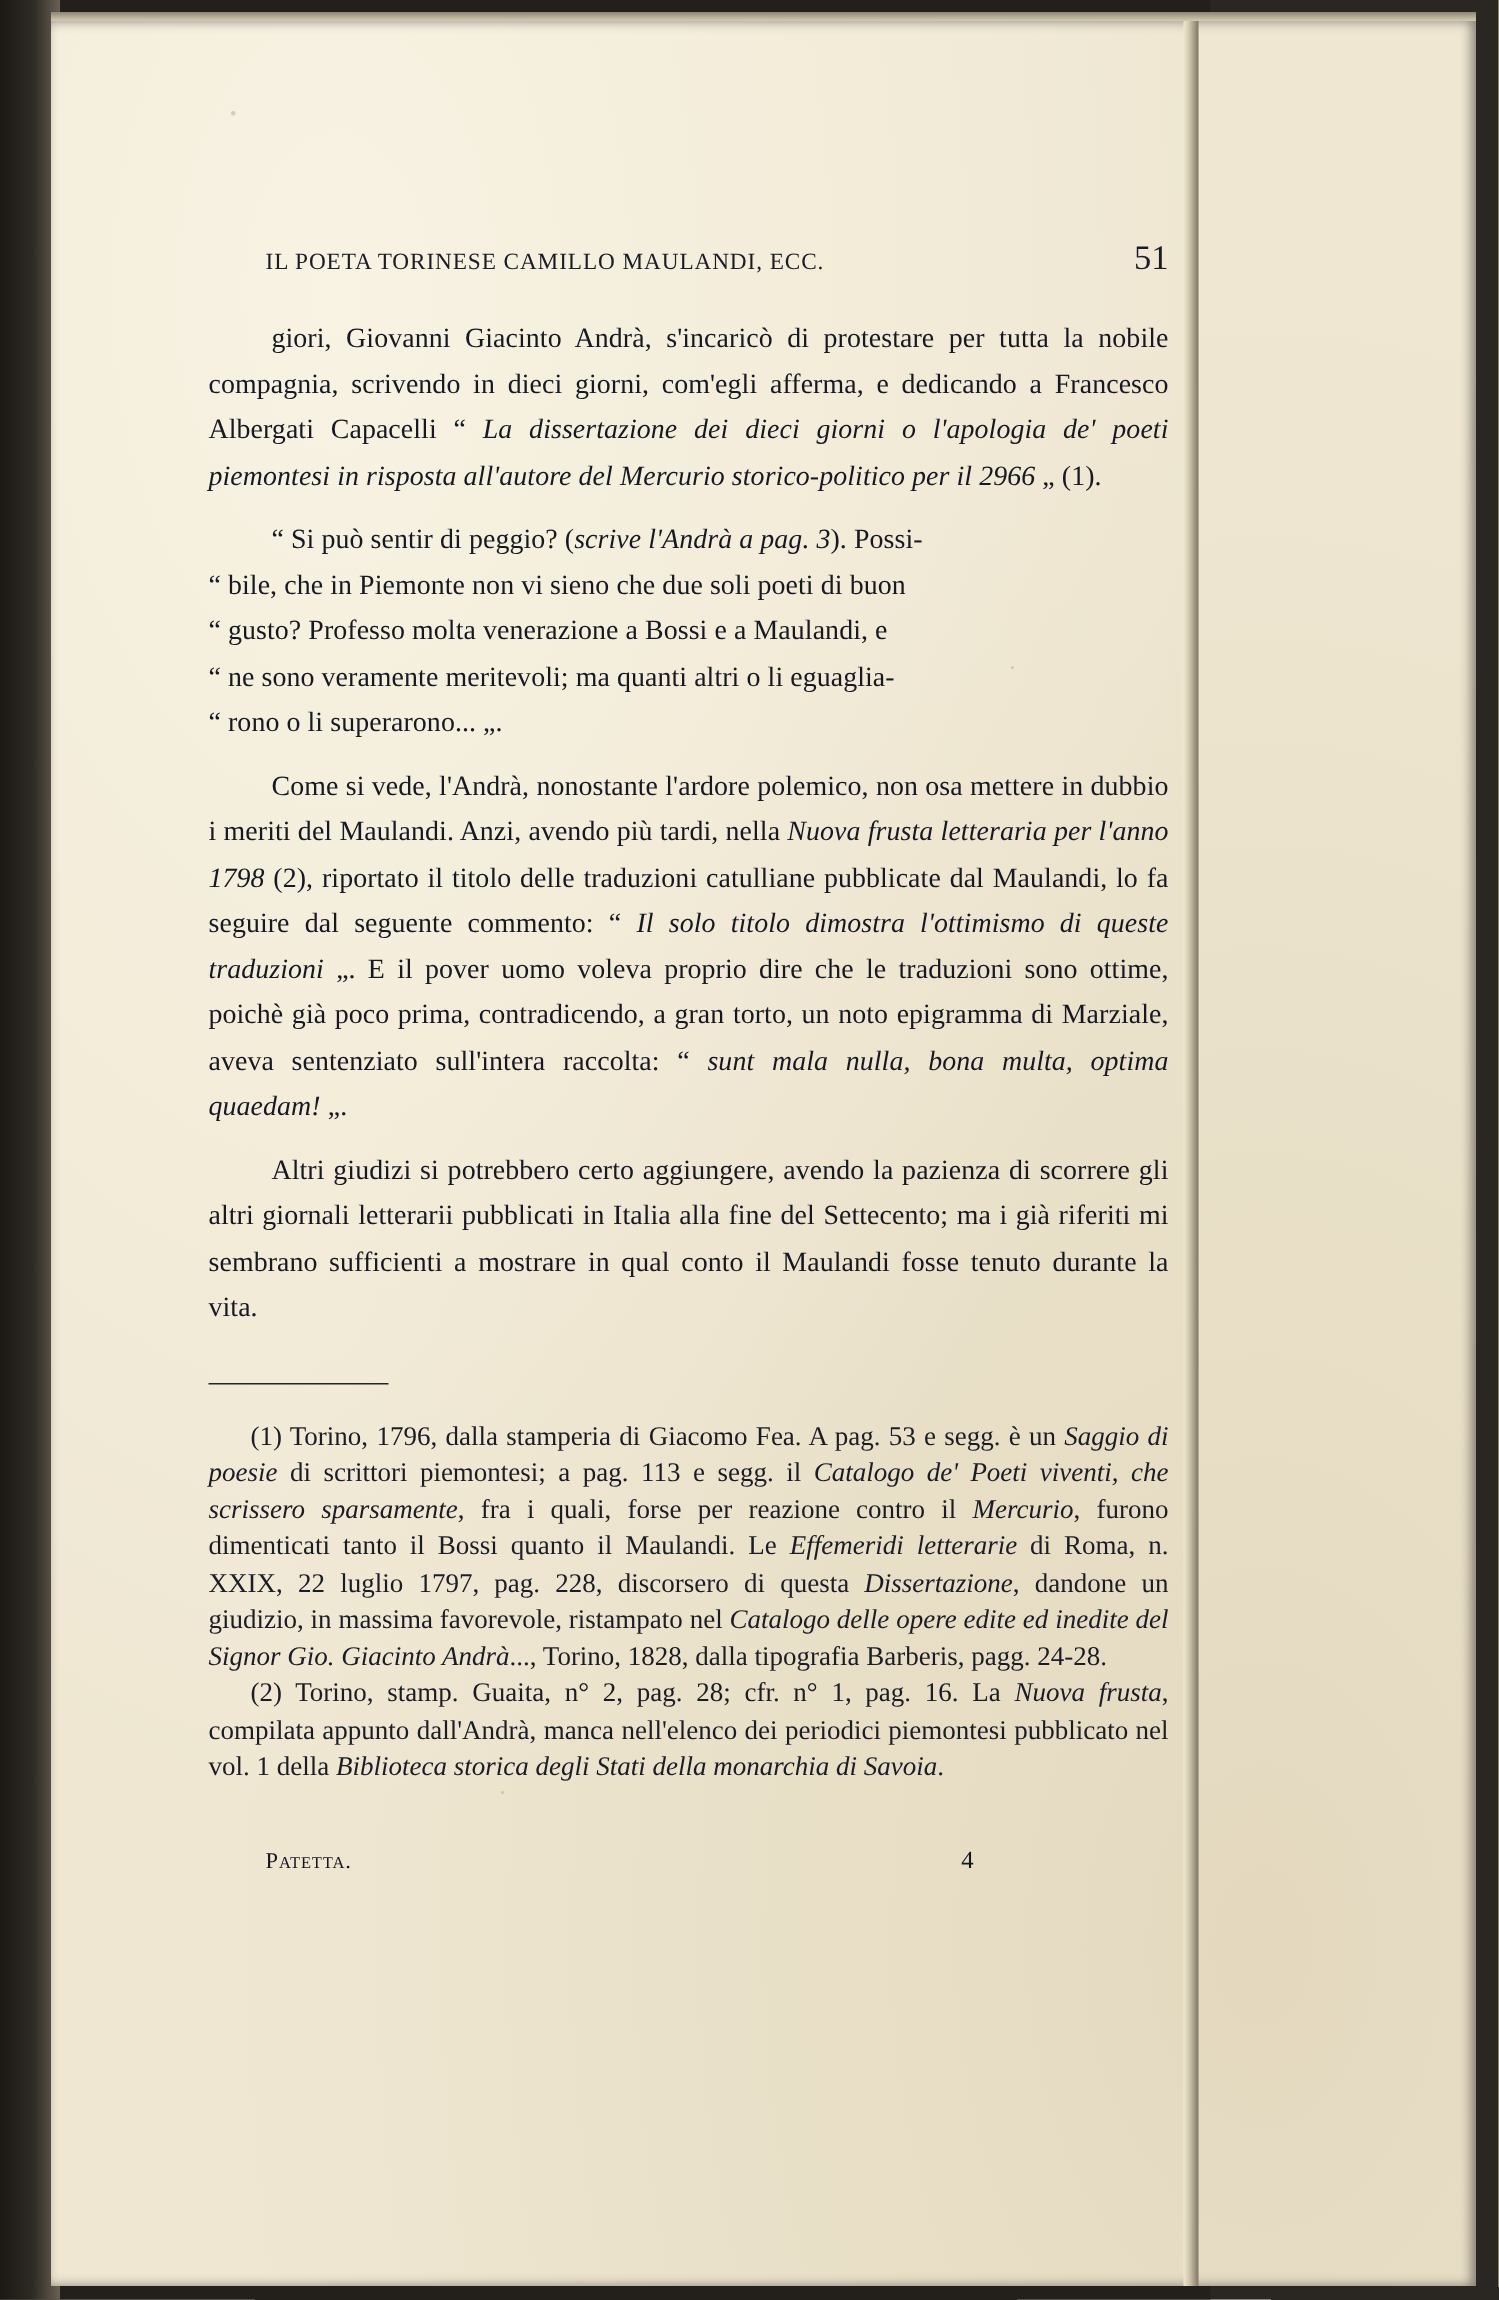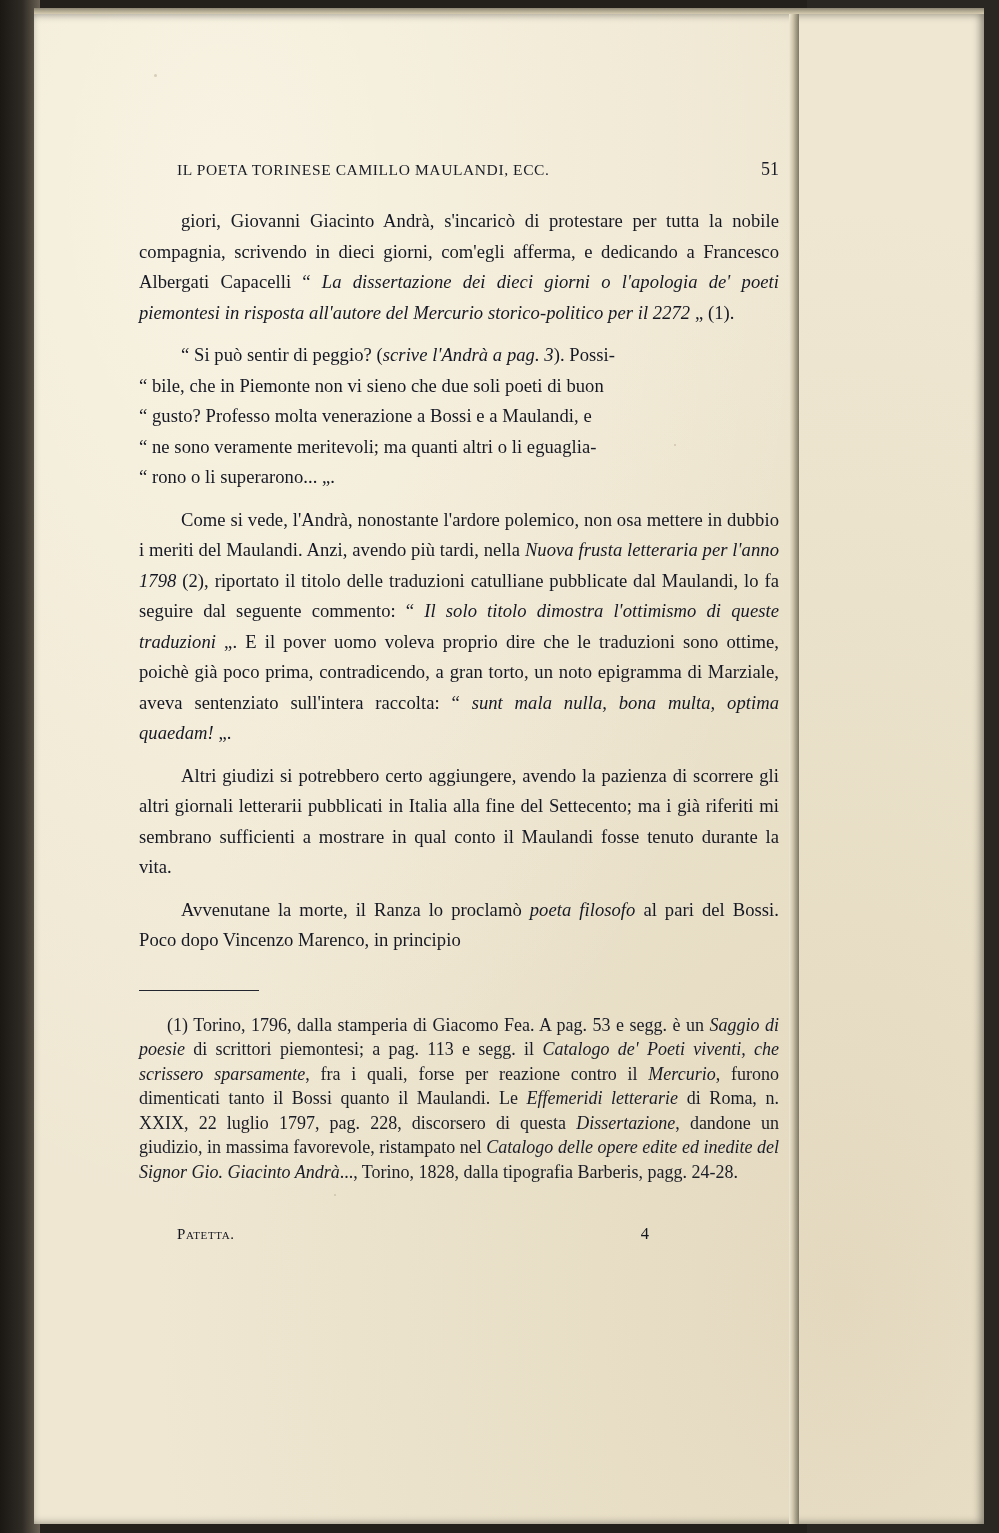--- a/index.html
+++ b/index.html
@@ -65,21 +65,21 @@
     margin-bottom: 26px;
   }
   .runhead-title {
     font-variant: small-caps;
     font-size: 15.5px;
     letter-spacing: 0.6px;
     color: #1a1c26;
     margin-left: 38px;
   }
   .runhead-page {
-    font-size: 18px;
+    font-size: 23px;
     color: #1a1c26;
   }
   
   .body-text p {
     margin: 0;
     font-size: 18.6px;
     line-height: 30.5px;
     text-align: justify;
     text-indent: 42px;
     color: #161823;
@@ -143,21 +143,21 @@
         <div class="runhead-title">IL POETA TORINESE CAMILLO MAULANDI, ECC.</div>
         <div class="runhead-page">51</div>
       </div>
 
       <div class="body-text">
         <p>
           giori, Giovanni Giacinto Andrà, s'incaricò di protestare per tutta
           la nobile compagnia, scrivendo in dieci giorni, com'egli afferma,
           e dedicando a Francesco Albergati Capacelli “ <i>La dissertazione
           dei dieci giorni o l'apologia de' poeti piemontesi in risposta all'autore
-          del Mercurio storico-politico per il 2272</i> „ (1).
+          del Mercurio storico-politico per il 2966</i> „ (1).
         </p>
         <p>
           “ Si può sentir di peggio? (<i>scrive l'Andrà a pag. 3</i>). Possi-<br>
           “ bile, che in Piemonte non vi sieno che due soli poeti di buon<br>
           “ gusto? Professo molta venerazione a Bossi e a Maulandi, e<br>
           “ ne sono veramente meritevoli; ma quanti altri o li eguaglia-<br>
           “ rono o li superarono... „.
         </p>
         <p>
           Come si vede, l'Andrà, nonostante l'ardore polemico, non
@@ -170,39 +170,41 @@
           a gran torto, un noto epigramma di Marziale, aveva
           sentenziato sull'intera raccolta: “ <i>sunt mala nulla, bona multa,
           optima quaedam!</i> „.
         </p>
         <p>
           Altri giudizi si potrebbero certo aggiungere, avendo la pazienza
           di scorrere gli altri giornali letterarii pubblicati in Italia
           alla fine del Settecento; ma i già riferiti mi sembrano sufficienti
           a mostrare in qual conto il Maulandi fosse tenuto durante la vita.
         </p>
-        <p>
-          Avvenutane la morte, il Ranza lo proclamò <i>poeta filosofo</i>
-          al pari del Bossi. Poco dopo Vincenzo Marenco, in principio
-        </p>
       </div>
 
       <div class="fn-rule"></div>
 
       <div class="footnotes">
         <p>
           (1) Torino, 1796, dalla stamperia di Giacomo Fea. A pag. 53 e segg.
           è un <i>Saggio di poesie</i> di scrittori piemontesi; a pag. 113 e segg. il <i>Catalogo
           de' Poeti viventi, che scrissero sparsamente</i>, fra i quali, forse per reazione
           contro il <i>Mercurio</i>, furono dimenticati tanto il Bossi quanto il Maulandi.
           Le <i>Effemeridi letterarie</i> di Roma, n. XXIX, 22 luglio 1797, pag. 228, discorsero
           di questa <i>Dissertazione</i>, dandone un giudizio, in massima favorevole,
           ristampato nel <i>Catalogo delle opere edite ed inedite del Signor Gio. Giacinto
           Andrà</i>..., Torino, 1828, dalla tipografia Barberis, pagg. 24-28.
         </p>
+        <p>
+          (2) Torino, stamp. Guaita, n° 2, pag. 28; cfr. n° 1, pag. 16. La <i>Nuova
+          frusta</i>, compilata appunto dall'Andrà, manca nell'elenco dei periodici piemontesi
+          pubblicato nel vol. 1 della <i>Biblioteca storica degli Stati della monarchia
+          di Savoia</i>.
+        </p>
       </div>
 
       <div class="sigline">
         <div class="sig-name">Patetta.</div>
         <div class="sig-num">4</div>
       </div>
 
     </div>
   </div>
   <div id="page-right-edge"></div>

